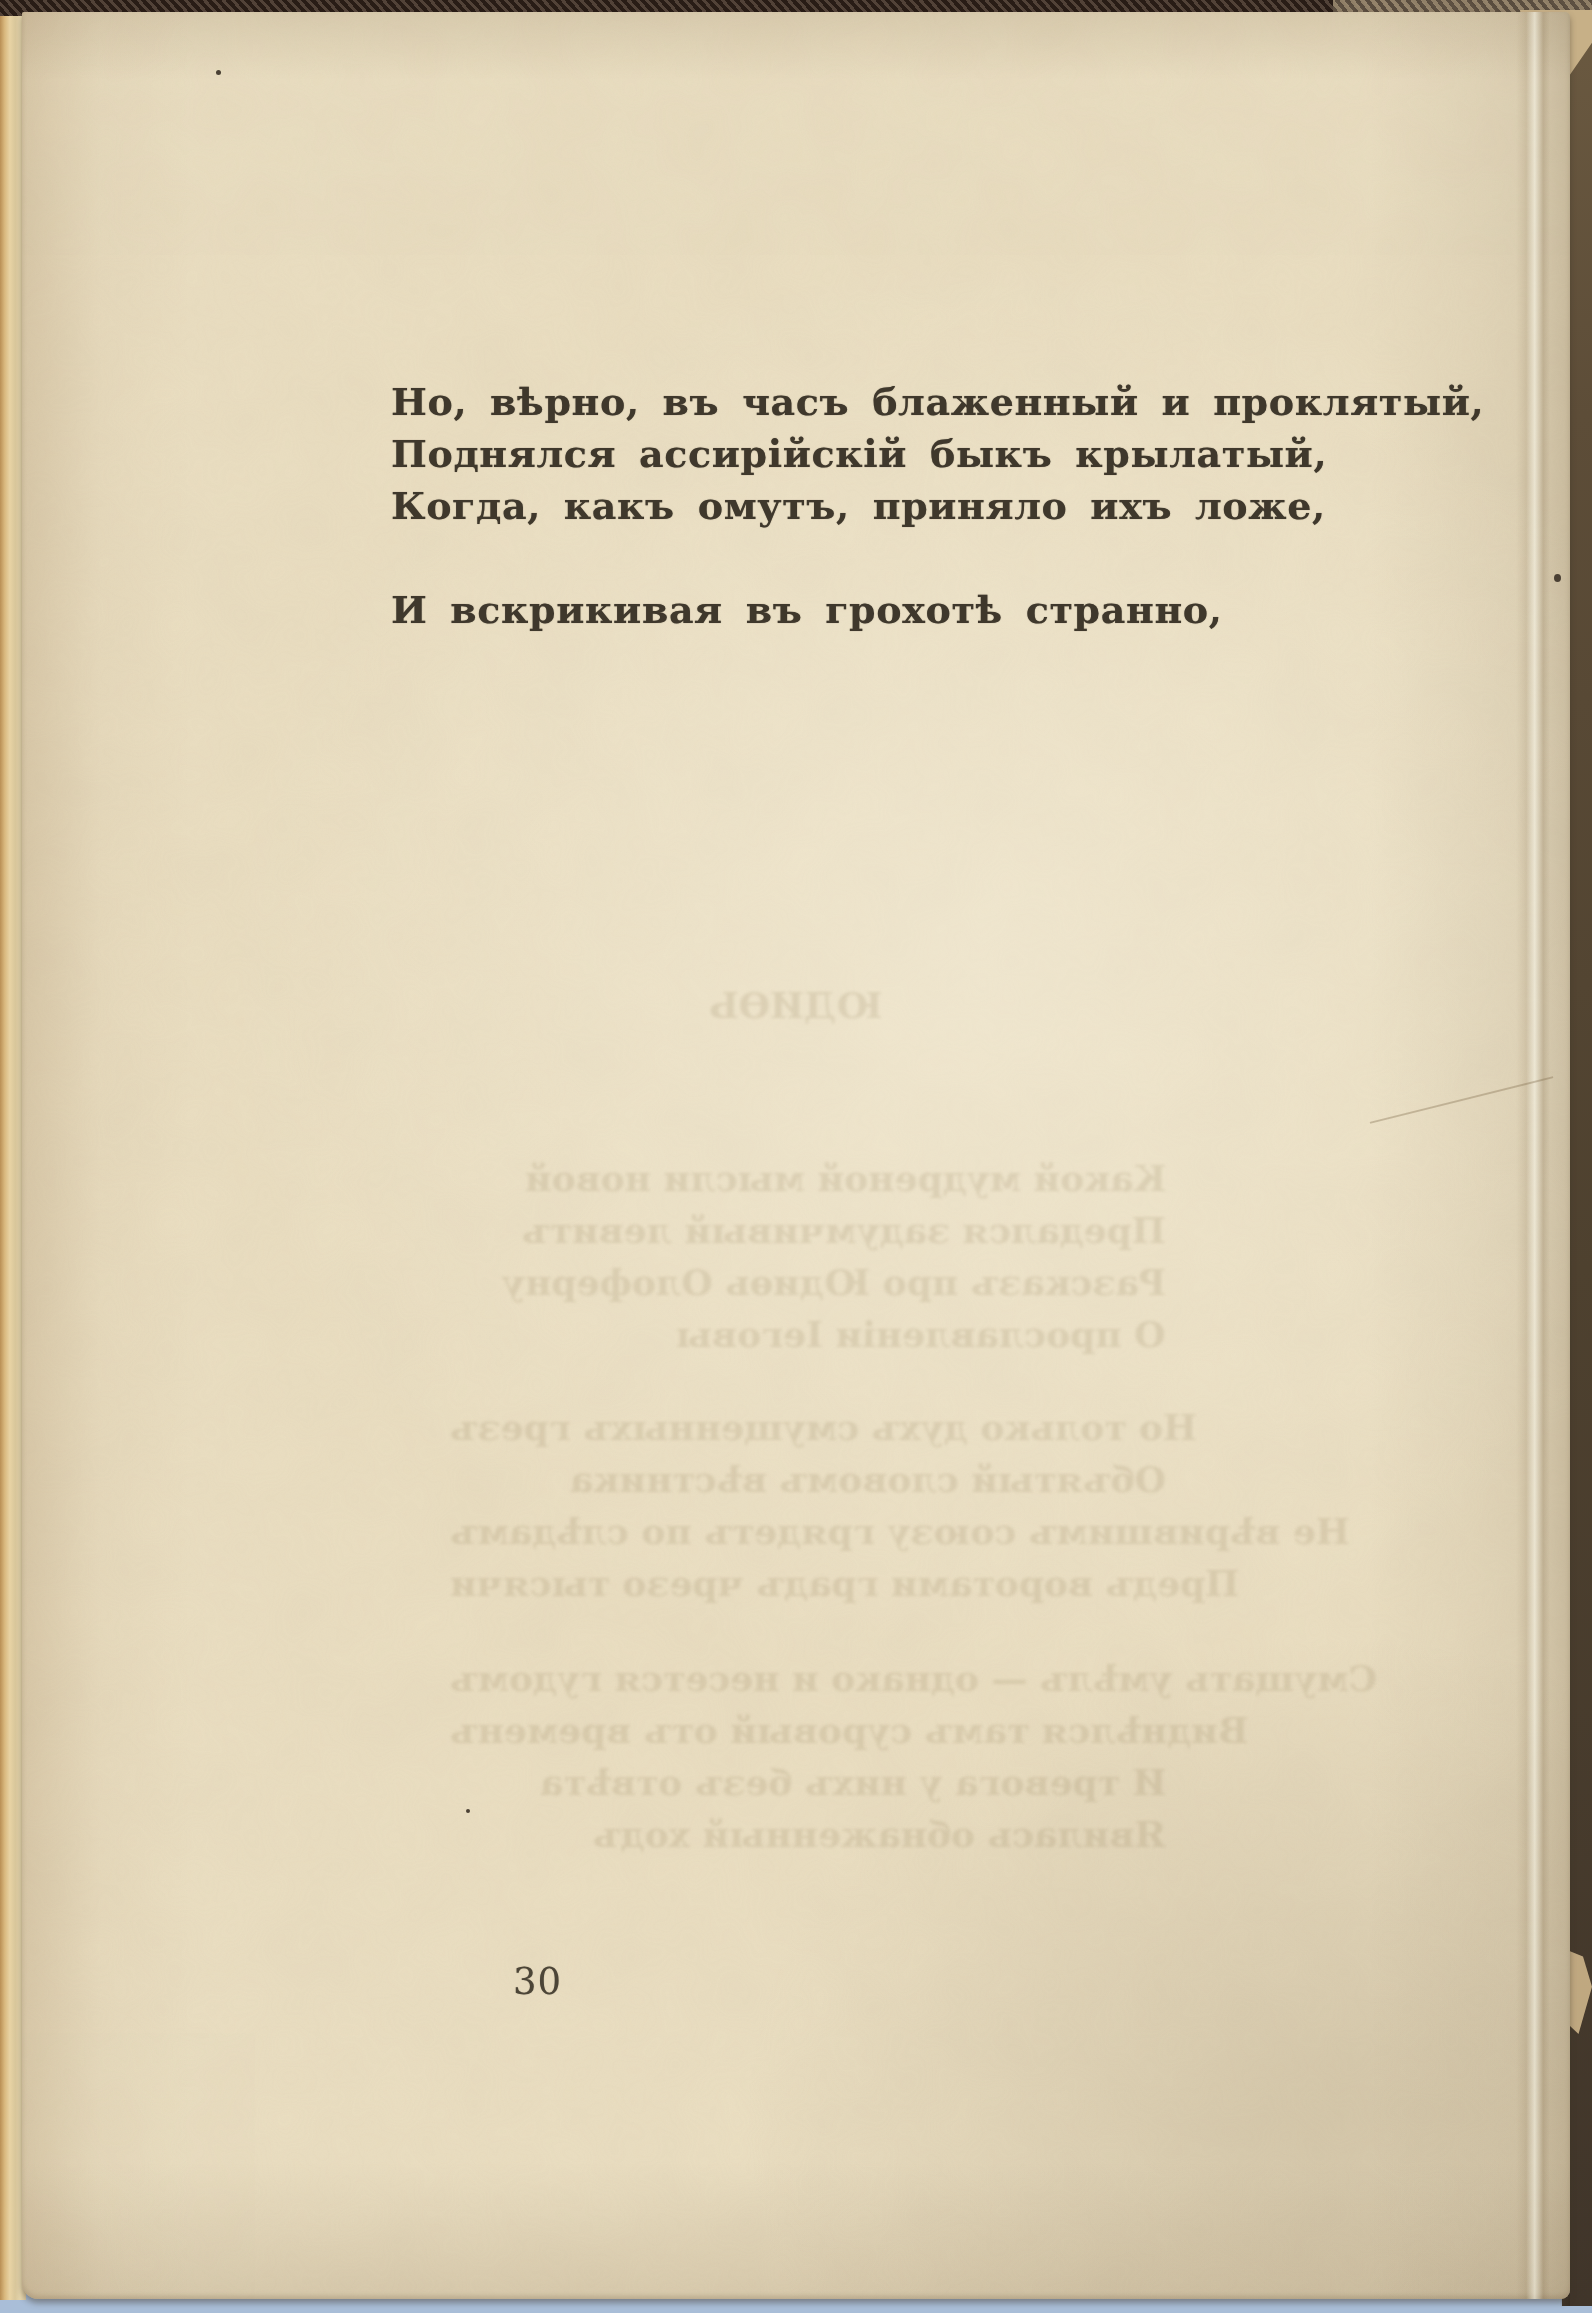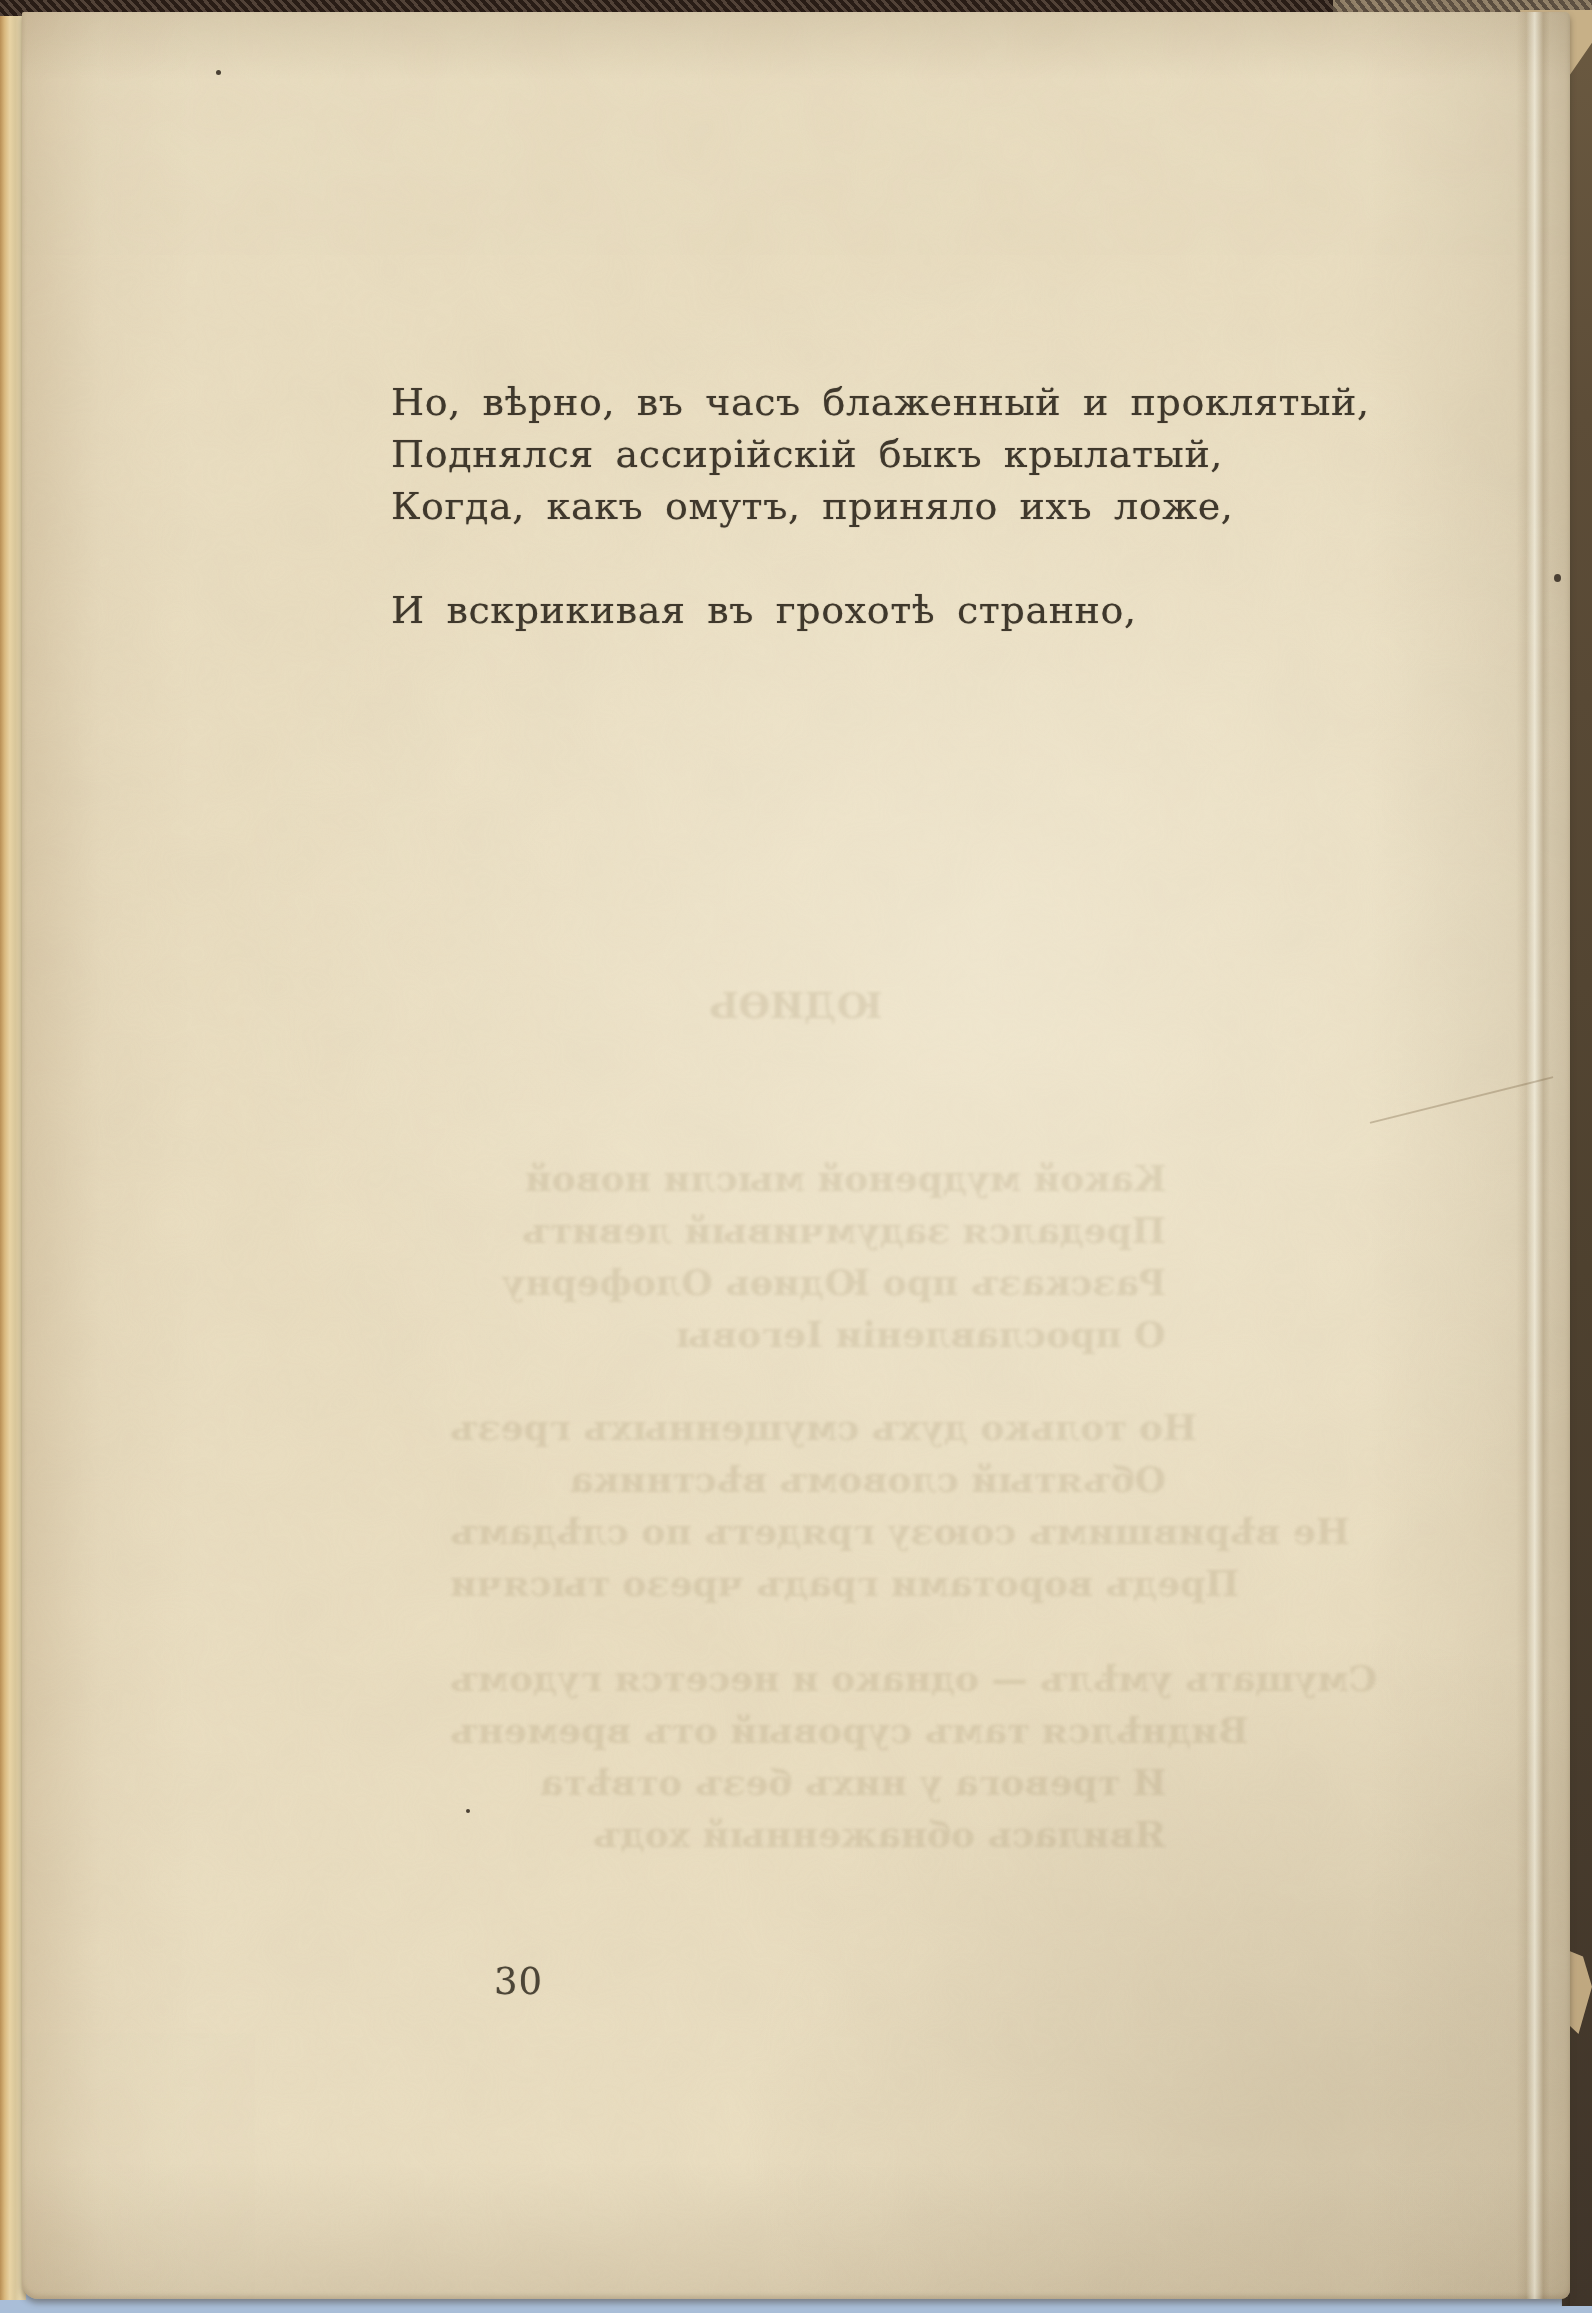--- a/index.html
+++ b/index.html
@@ -45,27 +45,27 @@
       radial-gradient(ellipse 55% 30% at 85% 92%,rgba(112,92,62,.18),rgba(112,92,62,0) 70%);}
 
   
   .crease{position:absolute;top:0;left:1494px;width:34px;height:100%;
     background:linear-gradient(90deg,rgba(0,0,0,0) 0,rgba(124,102,70,.14) 30%,rgba(255,255,244,.5) 55%,rgba(124,102,70,.22) 80%,rgba(0,0,0,0) 100%);}
   .scratch{position:absolute;left:1345px;top:1087px;width:189px;height:2px;border-radius:2px;
     background:rgba(124,104,72,.35);transform:rotate(-14deg);}
   .speck{position:absolute;border-radius:50%;background:#4a4034;}
 
   
-  .poem{position:absolute;left:369px;top:364px;color:#3f382c;font-weight:normal;
+  .poem{position:absolute;left:369px;top:364px;color:#3f382c;font-weight:bold;
     font-size:38px;line-height:52px;letter-spacing:0.6px;word-spacing:9px;white-space:nowrap;
     text-shadow:0 0 1px rgba(62,52,40,.55);}
   .stanza{margin:0 0 52px 0;}
 
   
-  .page-number{position:absolute;left:472px;top:1948px;color:#4c4537;font-size:37px;
+  .page-number{position:absolute;left:491px;top:1948px;color:#4c4537;font-size:37px;
     letter-spacing:1px;text-shadow:0 0 1px rgba(70,60,45,.4);}
 
   
   .ghost{position:absolute;color:rgba(118,98,60,.14);font-weight:bold;font-size:36px;
     line-height:52px;filter:blur(1.6px);white-space:nowrap;}
   .ghost-title{left:0;width:1548px;text-align:center;}
   .ghost-group{left:428px;width:716px;text-align:right;}
   .ghost .flip{display:inline-block;transform:scaleX(-1);}
 
   

